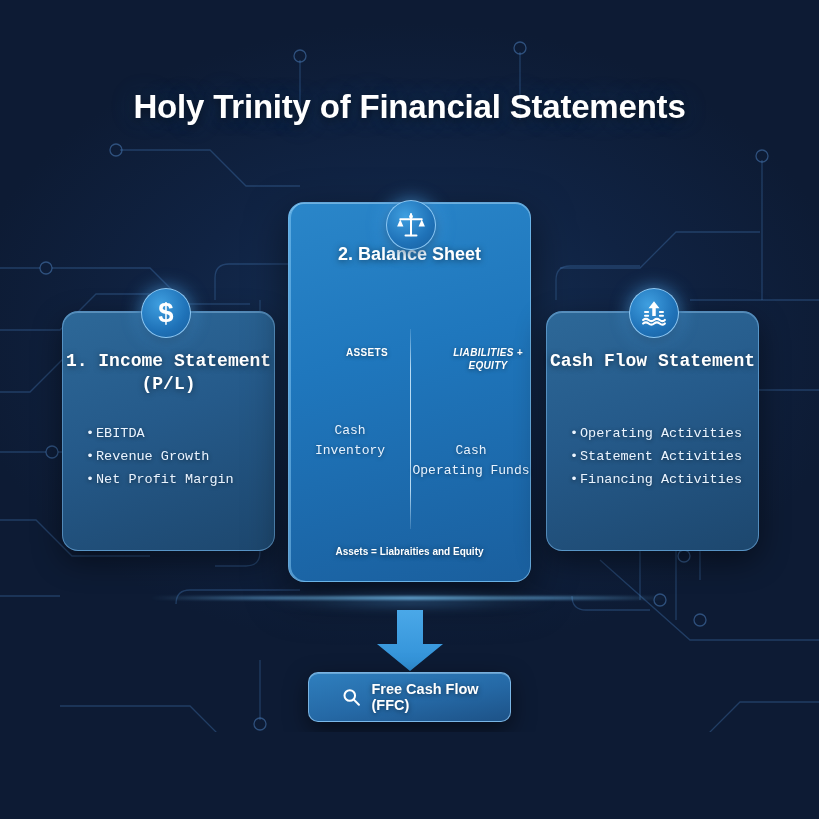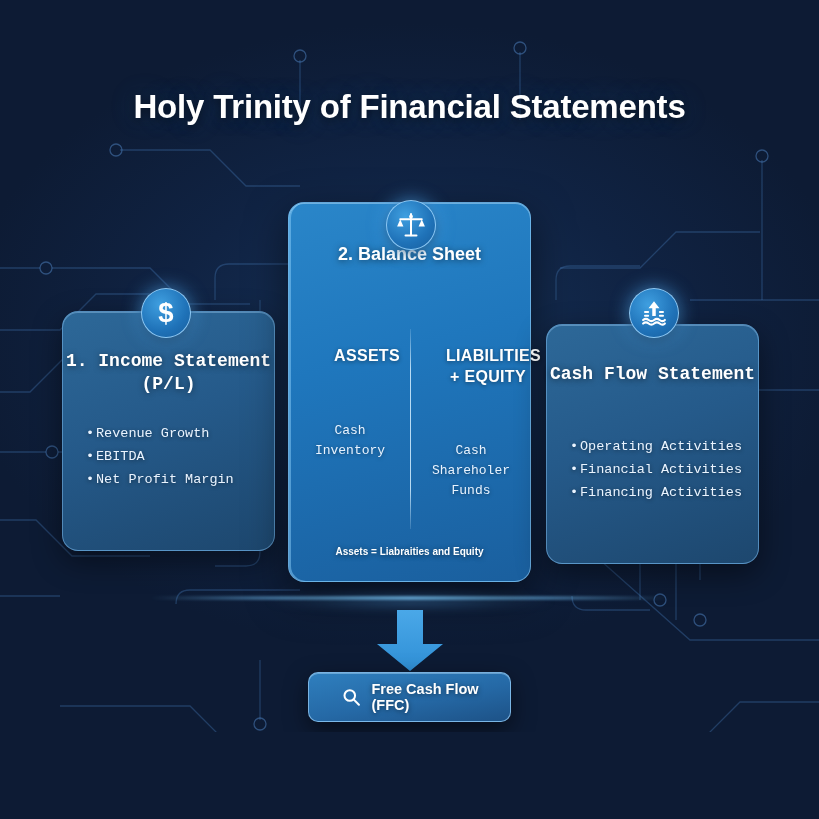--- a/index.html
+++ b/index.html
@@ -40,21 +40,21 @@
   .card{position:absolute;border-radius:16px;box-sizing:border-box;}
 
   .card-side{
     width:213px;height:240px;
     background:linear-gradient(160deg,#2d6898 0%,#255a8a 45%,#1d476e 100%);
     border:1px solid rgba(125,190,240,.55);
     box-shadow:0 10px 30px rgba(0,0,0,.45), inset 0 1px 0 rgba(175,220,255,.35);
     font-family:Liberation Mono, monospace;
   }
   #card-income{left:62px;top:311px;}
-  #card-cash{left:546px;top:324px;}
+  #card-cash{left:546px;top:311px;}
 
   #card-balance{
     left:288px;top:202px;width:243px;height:380px;
     background:linear-gradient(165deg,#2a86c9 0%,#1f77bd 40%,#1a5f9e 100%);
     border:1px solid rgba(150,210,250,.6);
     box-shadow:0 14px 40px rgba(0,0,0,.5), inset 0 1px 0 rgba(190,230,255,.45),
                inset 2px 0 0 rgba(150,215,255,.45);
   }
 
   .card-title{
@@ -74,21 +74,21 @@
 
   
   .bs-divider{
     position:absolute;left:121px;top:126px;width:1px;height:200px;
     background:linear-gradient(180deg,rgba(205,235,255,.15),rgba(210,238,255,.85) 20%,rgba(210,238,255,.85) 80%,rgba(205,235,255,.15));
   }
   .col{position:absolute;width:118px;text-align:center;}
   .col-left{left:2px;}
   .col-right{left:123px;}
   .col-head{
-    position:absolute;top:143px;font-size:16px;font-weight:bold;color:#ffffff;
+    position:absolute;top:143px;font-size:10px;font-weight:bold;color:#ffffff;
     line-height:1.3;letter-spacing:.3px;text-shadow:0 1px 4px rgba(0,0,0,.45);margin-left:34px;
   }
   .col-items{
     position:absolute;top:218px;font-size:13px;color:#e8f3ff;line-height:1.55;
     text-shadow:0 1px 4px rgba(0,0,0,.4);
     font-family:Liberation Mono, monospace;
   }
   .col-right .col-items{top:238px;}
   .bs-equation{
     position:absolute;left:0;right:0;bottom:24px;text-align:center;
@@ -176,22 +176,22 @@
   </svg>
 
   <div class="streak2"></div>
   <div class="streak"></div>
 
   <div class="title">Holy Trinity of Financial Statements</div>
 
   <div class="card card-side" id="card-income">
     <div class="card-title">1. Income Statement (P/L)</div>
     <div class="bullets">
+      <div class="bullet"><span class="dot">•</span><span>EBITDA</span></div>
       <div class="bullet"><span class="dot">•</span><span>Revenue Growth</span></div>
-      <div class="bullet"><span class="dot">•</span><span>EBITDA</span></div>
       <div class="bullet"><span class="dot">•</span><span>Net Profit Margin</span></div>
     </div>
   </div>
 
   <div class="badge" id="badge-income">
     <svg width="30" height="30" viewBox="0 0 24 24">
         <text x="12" y="19" font-family="Liberation Sans, sans-serif" font-size="22" font-weight="bold" fill="#ffffff" text-anchor="middle">$</text>
       </svg>
   </div>
 
@@ -202,24 +202,24 @@
 
     <div class="col col-left">
       <div class="col-head" style="left:0;right:0;">ASSETS</div>
       <div class="col-items" style="left:0;right:0;">
         <div>Cash</div>
         <div>Inventory</div>
       </div>
     </div>
 
     <div class="col col-right">
-      <div class="col-head" style="left:0;right:0;">LIABILITIES + EQUITY</div>
+      <div class="col-head" style="left:0;right:0;font-style:italic;">LIABILITIES + EQUITY</div>
       <div class="col-items" style="left:0;right:0;">
         <div>Cash</div>
-        <div>Shareholer Funds</div>
+        <div>Operating Funds</div>
       </div>
     </div>
 
     <div class="bs-equation">Assets = Liabraities and Equity</div>
   </div>
 
   <div class="badge" id="badge-balance">
     <svg width="30" height="30" viewBox="0 0 24 24" fill="none" stroke="#ffffff" stroke-width="1.6" stroke-linecap="round">
       <path d="M12 3.2 V20.2"></path>
       <path d="M7.6 20.4 H16.4"></path>
@@ -227,21 +227,21 @@
       <path d="M3.4 7.4 L0.9 13.2 H5.9 Z" fill="#ffffff" stroke="none"></path>
       <path d="M20.6 7.4 L18.1 13.2 H23.1 Z" fill="#ffffff" stroke="none"></path>
       <circle cx="12" cy="5.1" r="1.5" fill="#ffffff" stroke="none"></circle>
     </svg>
   </div>
 
   <div class="card card-side" id="card-cash">
     <div class="card-title">Cash Flow Statement</div>
     <div class="bullets">
       <div class="bullet"><span class="dot">•</span><span>Operating Activities</span></div>
-      <div class="bullet"><span class="dot">•</span><span>Financial Activities</span></div>
+      <div class="bullet"><span class="dot">•</span><span>Statement Activities</span></div>
       <div class="bullet"><span class="dot">•</span><span>Financing Activities</span></div>
     </div>
   </div>
 
   <div class="badge" id="badge-cash">
     <svg width="30" height="30" viewBox="0 0 24 24">
       <g fill="#ffffff">
         <path d="M12 2.6 L16.4 8.2 H13.4 V14.4 H10.6 V8.2 H7.6 Z"></path>
         <rect x="4.0" y="10.4" width="4.1" height="1.6" rx="0.8"></rect>
         <rect x="15.9" y="10.4" width="4.1" height="1.6" rx="0.8"></rect>

